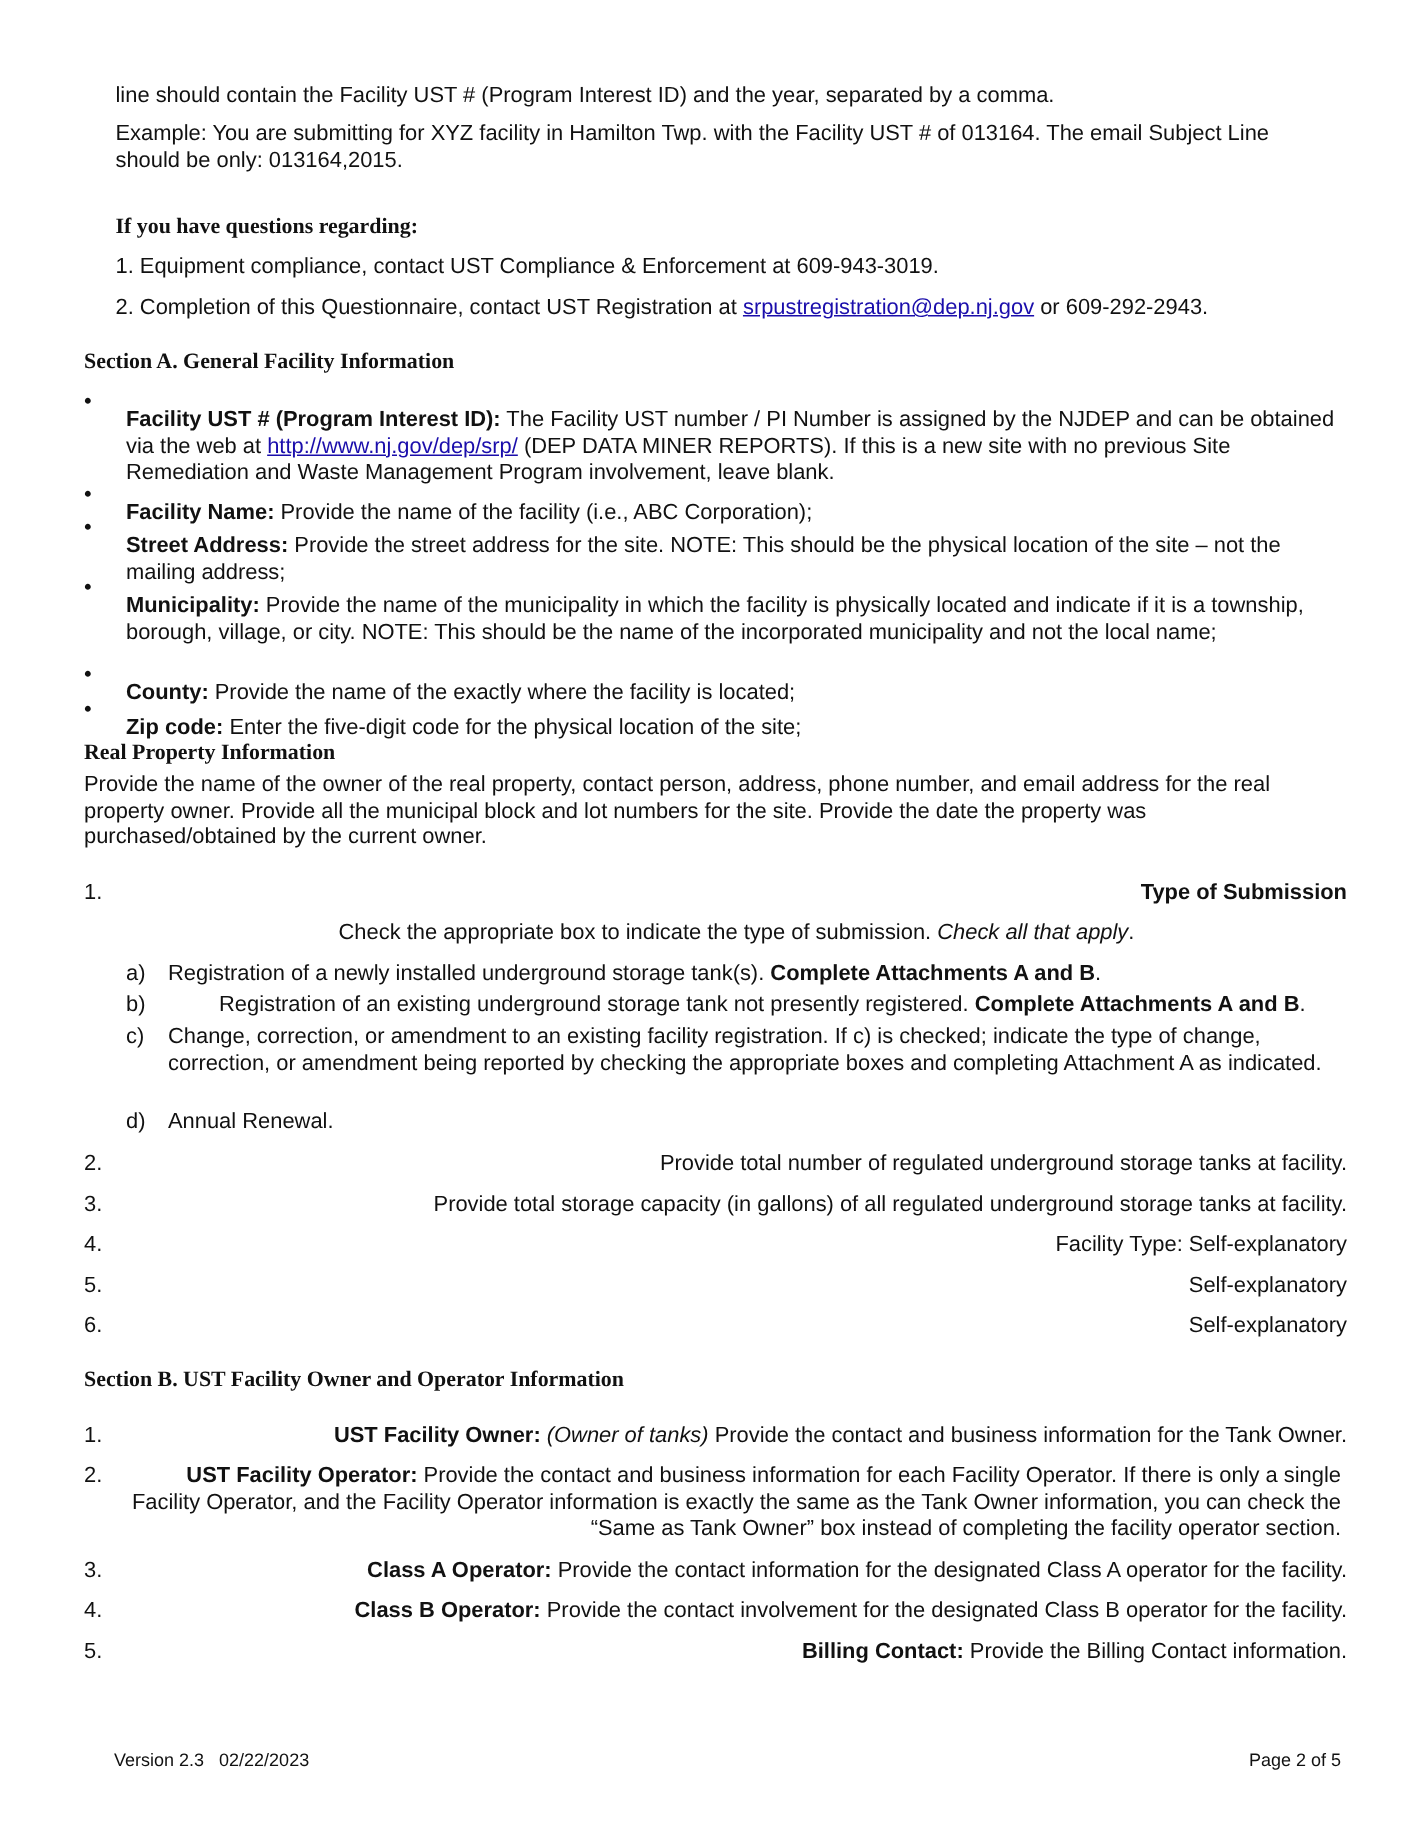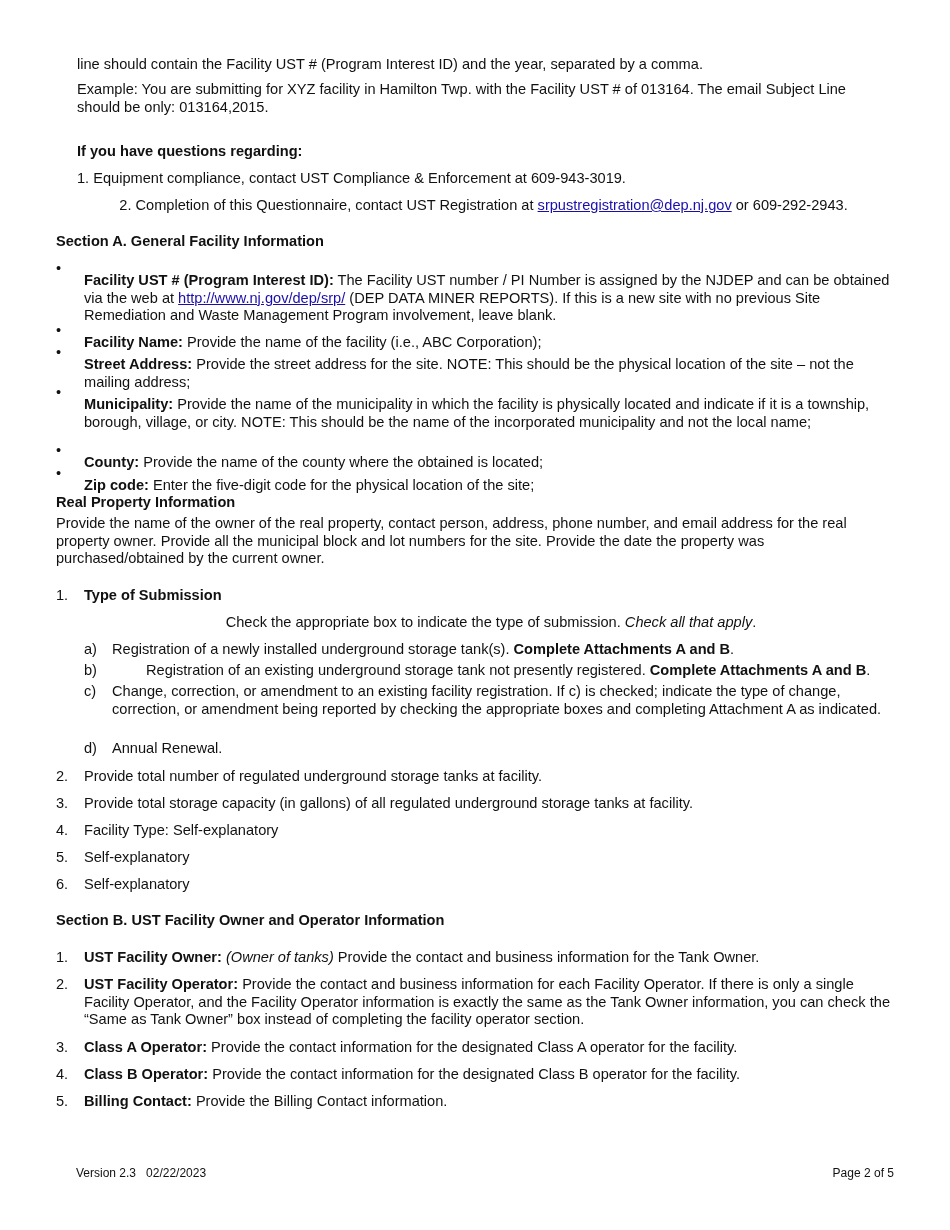--- a/index.html
+++ b/index.html
@@ -6,42 +6,42 @@
   body {
     width: 950px; height: 1230px; position: relative; overflow: hidden;
     font-family: "Liberation Sans", sans-serif; font-size: 14.6px; color: #111111;
     line-height: 17.5px;
   }
   a { color: #1a0dab; text-decoration: underline; }
   b { font-weight: bold; }
   .abs { position: absolute; }
   .p { position: absolute; left: 77px; right: 60px; }
   .full { position: absolute; left: 56px; right: 56px; }
-  .h { font-weight: bold; }
+  .h { font-weight: bold; font-family: Liberation Serif, serif; }
   .bullet-row { position: absolute; left: 56px; right: 56px; }
   .bullet-row .dot { position: absolute; left: 0; top: 0; width: 20px; }
   .bullet-row .txt { position: absolute; left: 28px; right: 0; top: 12px; }
   .num-row { position: absolute; left: 56px; right: 52px; }
   .num-row .n { position: absolute; left: 0; top: 0; }
-  .num-row .txt { position: absolute; left: 28px; right: 0; top: 0; }
+  .num-row .txt { position: absolute; left: 28px; right: 0; top: 0; text-align: right; }
   .sub-row { position: absolute; left: 84px; right: 52px; }
   .sub-row .n { position: absolute; left: 0; top: 0; }
   .sub-row .txt { position: absolute; left: 28px; right: 0; top: 0; }
   .footer { position: absolute; left: 56px; right: 56px; font-size: 12px; line-height: 15px; }
   .footer .right { position: absolute; right: 0; top: 0; }
 </style>
 </head>
 <body>
 
 <div class="p" style="top:56px;">line should contain the Facility UST # (Program Interest ID) and the year, separated by a comma.</div>
 <div class="p" style="top:81px; right:70px;">Example: You are submitting for XYZ facility in Hamilton Twp. with the Facility UST # of 013164.  The email Subject Line should be only: 013164,2015.</div>
 
 <div class="p h" style="top:143px;">If you have questions regarding:</div>
 <div class="p" style="top:170px;">1. Equipment compliance, contact UST Compliance &amp; Enforcement at 609-943-3019.</div>
-<div class="p" style="top:197px;text-align:center;"><span>2. Completion of this Questionnaire, contact UST Registration at </span><a href="#">srpustregistration@dep.nj.gov</a><span> or 609-292-2943.</span></div>
+<div class="p" style="top:197px;"><span>2. Completion of this Questionnaire, contact UST Registration at </span><a href="#">srpustregistration@dep.nj.gov</a><span> or 609-292-2943.</span></div>
 
 <div class="full h" style="top:233px;">Section A.  General Facility Information</div>
 
 <div class="bullet-row" style="top:260px;">
   <span class="dot">•</span>
   <div class="txt"><b>Facility UST # (Program Interest ID):</b><span>  The Facility UST number / PI Number is assigned by the NJDEP and can be obtained via the web at </span><a href="#">http://www.nj.gov/dep/srp/</a><span> (DEP DATA MINER REPORTS).  If this is a new site with no previous Site Remediation and Waste Management Program involvement, leave blank.</span></div>
 </div>
 
 <div class="bullet-row" style="top:322px;">
   <span class="dot">•</span>
@@ -53,21 +53,21 @@
   <div class="txt"><b>Street Address:</b><span>  Provide the street address for the site.  NOTE: This should be the physical location of the site – not the mailing address;</span></div>
 </div>
 
 <div class="bullet-row" style="top:384px;">
   <span class="dot">•</span>
   <div class="txt"><b>Municipality:</b><span>  Provide the name of the municipality in which the facility is physically located and indicate if it is a township, borough, village, or city.  NOTE: This should be the name of the incorporated municipality and not the local name;</span></div>
 </div>
 
 <div class="bullet-row" style="top:442px;">
   <span class="dot">•</span>
-  <div class="txt"><b>County:</b><span>  Provide the name of the county where the obtained is located;</span></div>
+  <div class="txt"><b>County:</b><span>  Provide the name of the exactly where the facility is located;</span></div>
 </div>
 
 <div class="bullet-row" style="top:465px;">
   <span class="dot">•</span>
   <div class="txt"><b>Zip code:</b><span>  Enter the five-digit code for the physical location of the site;</span></div>
 </div>
 
 <div class="full h" style="top:494px;">Real Property Information</div>
 <div class="full" style="top:515px; right:70px;">Provide the name of the owner of the real property, contact person, address, phone number, and email address for the real property owner. Provide all the municipal block and lot numbers for the site.  Provide the date the property was purchased/obtained by the current owner.</div>
 
@@ -131,21 +131,21 @@
   <div class="txt"><b>UST Facility Operator:</b><span> Provide the contact and business information for each Facility Operator. If there is only a single Facility Operator, and the Facility Operator information is exactly the same as the Tank Owner information, you can check the “Same as Tank Owner” box instead of completing the facility operator section.</span></div>
 </div>
 
 <div class="num-row" style="top:1039px;">
   <span class="n">3.</span>
   <div class="txt"><b>Class A Operator:</b><span> Provide the contact information for the designated Class A operator for the facility.</span></div>
 </div>
 
 <div class="num-row" style="top:1066px;">
   <span class="n">4.</span>
-  <div class="txt"><b>Class B Operator:</b><span> Provide the contact information for the designated Class B operator for the facility.</span></div>
+  <div class="txt"><b>Class B Operator:</b><span> Provide the contact involvement for the designated Class B operator for the facility.</span></div>
 </div>
 
 <div class="num-row" style="top:1093px;">
   <span class="n">5.</span>
   <div class="txt"><b>Billing Contact:</b><span> Provide the Billing Contact information.</span></div>
 </div>
 
 <div class="footer" style="top:1166px;">
   <div style="white-space:pre;margin-left:20px;">Version 2.3   02/22/2023</div>
   <div class="right">Page 2 of 5</div>

